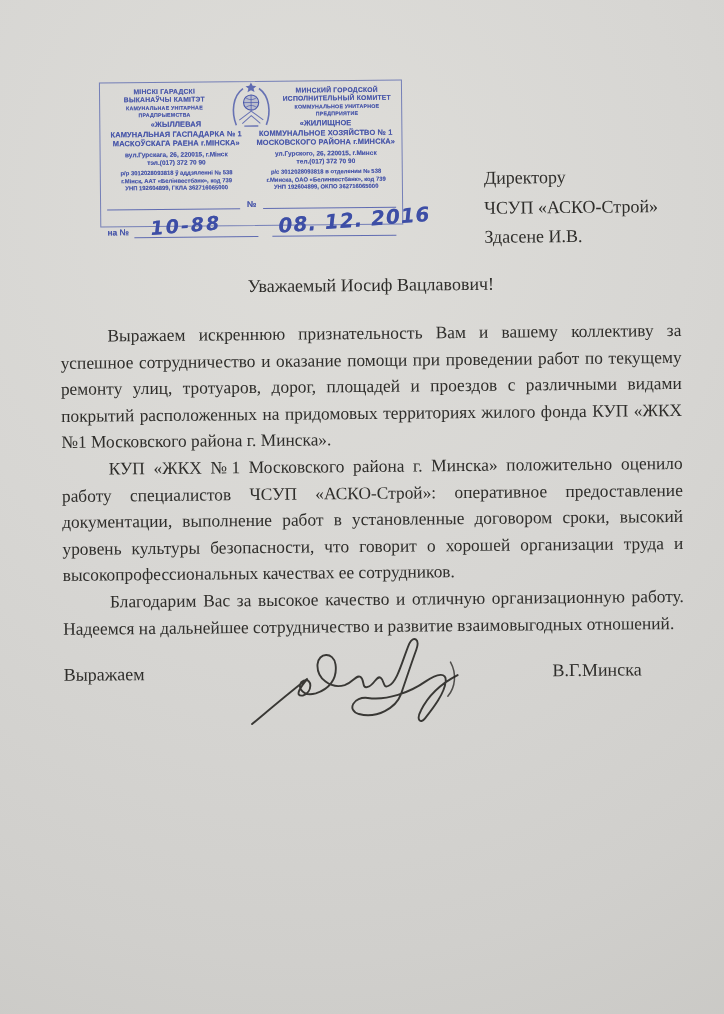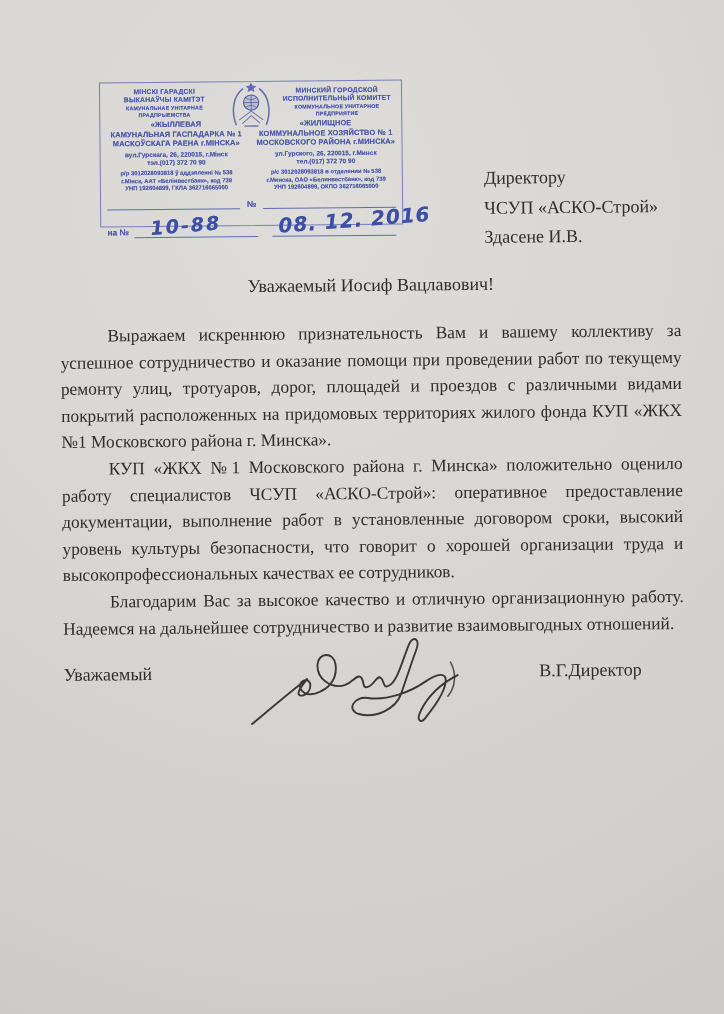--- a/index.html
+++ b/index.html
@@ -157,22 +157,22 @@
 
     <div class="salutation">Уважаемый Иосиф Вацлавович!</div>
 
     <div class="body-text">
         <p>Выражаем искреннюю признательность Вам и вашему коллективу за успешное сотрудничество и оказание помощи при проведении работ по текущему ремонту улиц, тротуаров, дорог, площадей и проездов с различными видами покрытий расположенных на придомовых территориях жилого фонда КУП «ЖКХ №1 Московского района г. Минска».</p>
         <p>КУП «ЖКХ №1 Московского района г. Минска» положительно оценило работу специалистов ЧСУП «АСКО-Строй»: оперативное предоставление документации, выполнение работ в установленные договором сроки, высокий уровень культуры безопасности, что говорит о хорошей организации труда и высокопрофессиональных качествах ее сотрудников.</p>
         <p>Благодарим Вас за высокое качество и отличную организационную работу. Надеемся на дальнейшее сотрудничество и развитие взаимовыгодных отношений.</p>
       </div>
 
     <div class="signoff">
-      <span>Уважаемый</span>
-      <span>В.Г.Директор</span>
+      <span>Выражаем</span>
+      <span>В.Г.Минска</span>
     </div>
 
     <svg class="signature" width="238" height="104" viewBox="0 0 238 104">
       <path d="M6,90 C28,72 46,57 62,45 C55,53 48,63 57,62 C67,59 67,44 58,47 C50,50 55,64 70,60
                C83,56 92,46 90,31 C88,18 73,19 72,31 C71,45 85,56 99,52 C108,49 111,41 115,44
                C119,47 116,56 122,54 C129,52 131,42 135,45 C139,48 137,56 143,53
                C152,49 157,27 164,11 C168,3 175,6 171,17 C165,33 159,51 155,62
                C150,75 131,86 113,81 C100,77 108,63 122,65 C141,68 164,60 180,49
                C192,41 201,40 200,49 C199,61 187,76 179,86 C174,92 170,87 175,78
                C183,62 198,50 212,43" fill="none" stroke="#23221f" stroke-width="1.9" stroke-linecap="round" opacity="0.88"></path>

